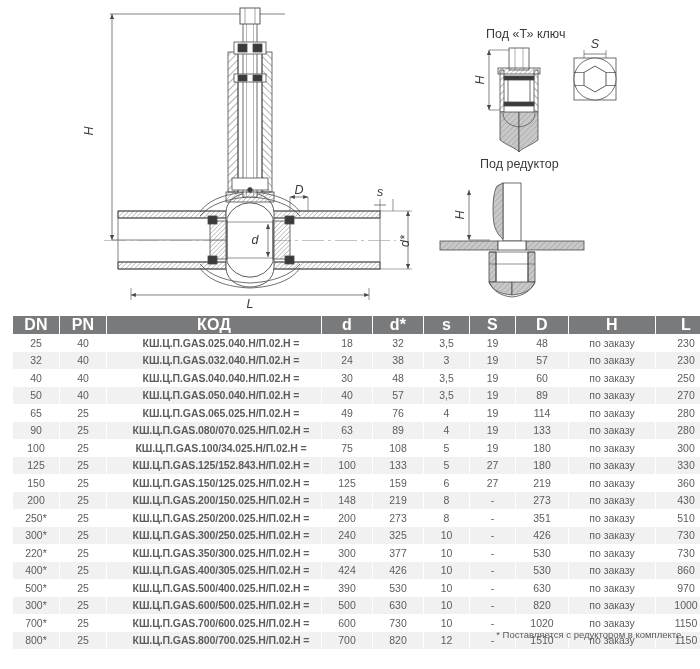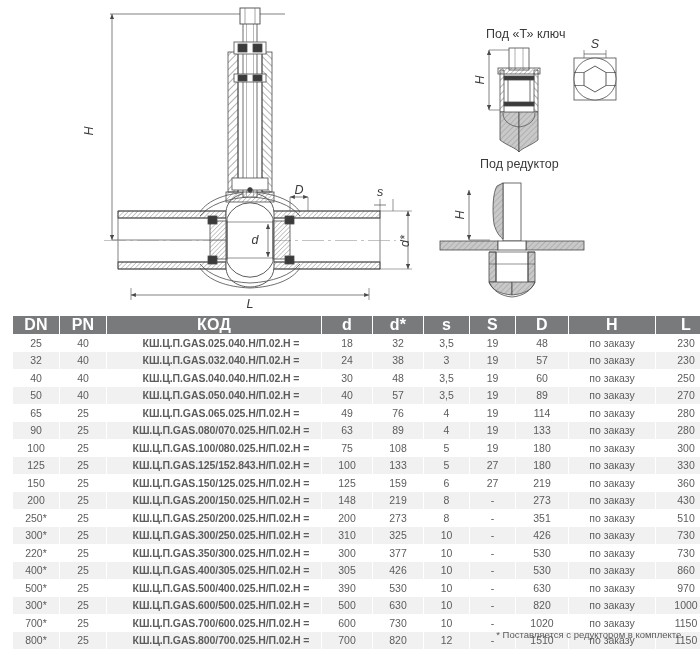--- a/index.html
+++ b/index.html
@@ -394,21 +394,21 @@
           <td>89</td>
           <td>4</td>
           <td>19</td>
           <td>133</td>
           <td>по заказу</td>
           <td>280</td>
         </tr>
         <tr class="odd">
           <td>100</td>
           <td>25</td>
-          <td class="code-cell">КШ.Ц.П.GAS.100/080.025.Н/П.02.Н =</td>
+          <td class="code-cell">КШ.Ц.П.GAS.100/34.025.Н/П.02.Н =</td>
           <td>75</td>
           <td>108</td>
           <td>5</td>
           <td>19</td>
           <td>180</td>
           <td>по заказу</td>
           <td>300</td>
         </tr>
         <tr class="even">
           <td>125</td>
@@ -455,21 +455,21 @@
           <td>8</td>
           <td>-</td>
           <td>351</td>
           <td>по заказу</td>
           <td>510</td>
         </tr>
         <tr class="even">
           <td>300*</td>
           <td>25</td>
           <td class="code-cell">КШ.Ц.П.GAS.300/250.025.Н/П.02.Н =</td>
-          <td>310</td>
+          <td>240</td>
           <td>325</td>
           <td>10</td>
           <td>-</td>
           <td>426</td>
           <td>по заказу</td>
           <td>730</td>
         </tr>
         <tr class="odd">
           <td>220*</td>
           <td>25</td>
@@ -479,21 +479,21 @@
           <td>10</td>
           <td>-</td>
           <td>530</td>
           <td>по заказу</td>
           <td>730</td>
         </tr>
         <tr class="even">
           <td>400*</td>
           <td>25</td>
           <td class="code-cell">КШ.Ц.П.GAS.400/305.025.Н/П.02.Н =</td>
-          <td>305</td>
+          <td>424</td>
           <td>426</td>
           <td>10</td>
           <td>-</td>
           <td>530</td>
           <td>по заказу</td>
           <td>860</td>
         </tr>
         <tr class="odd">
           <td>500*</td>
           <td>25</td>

